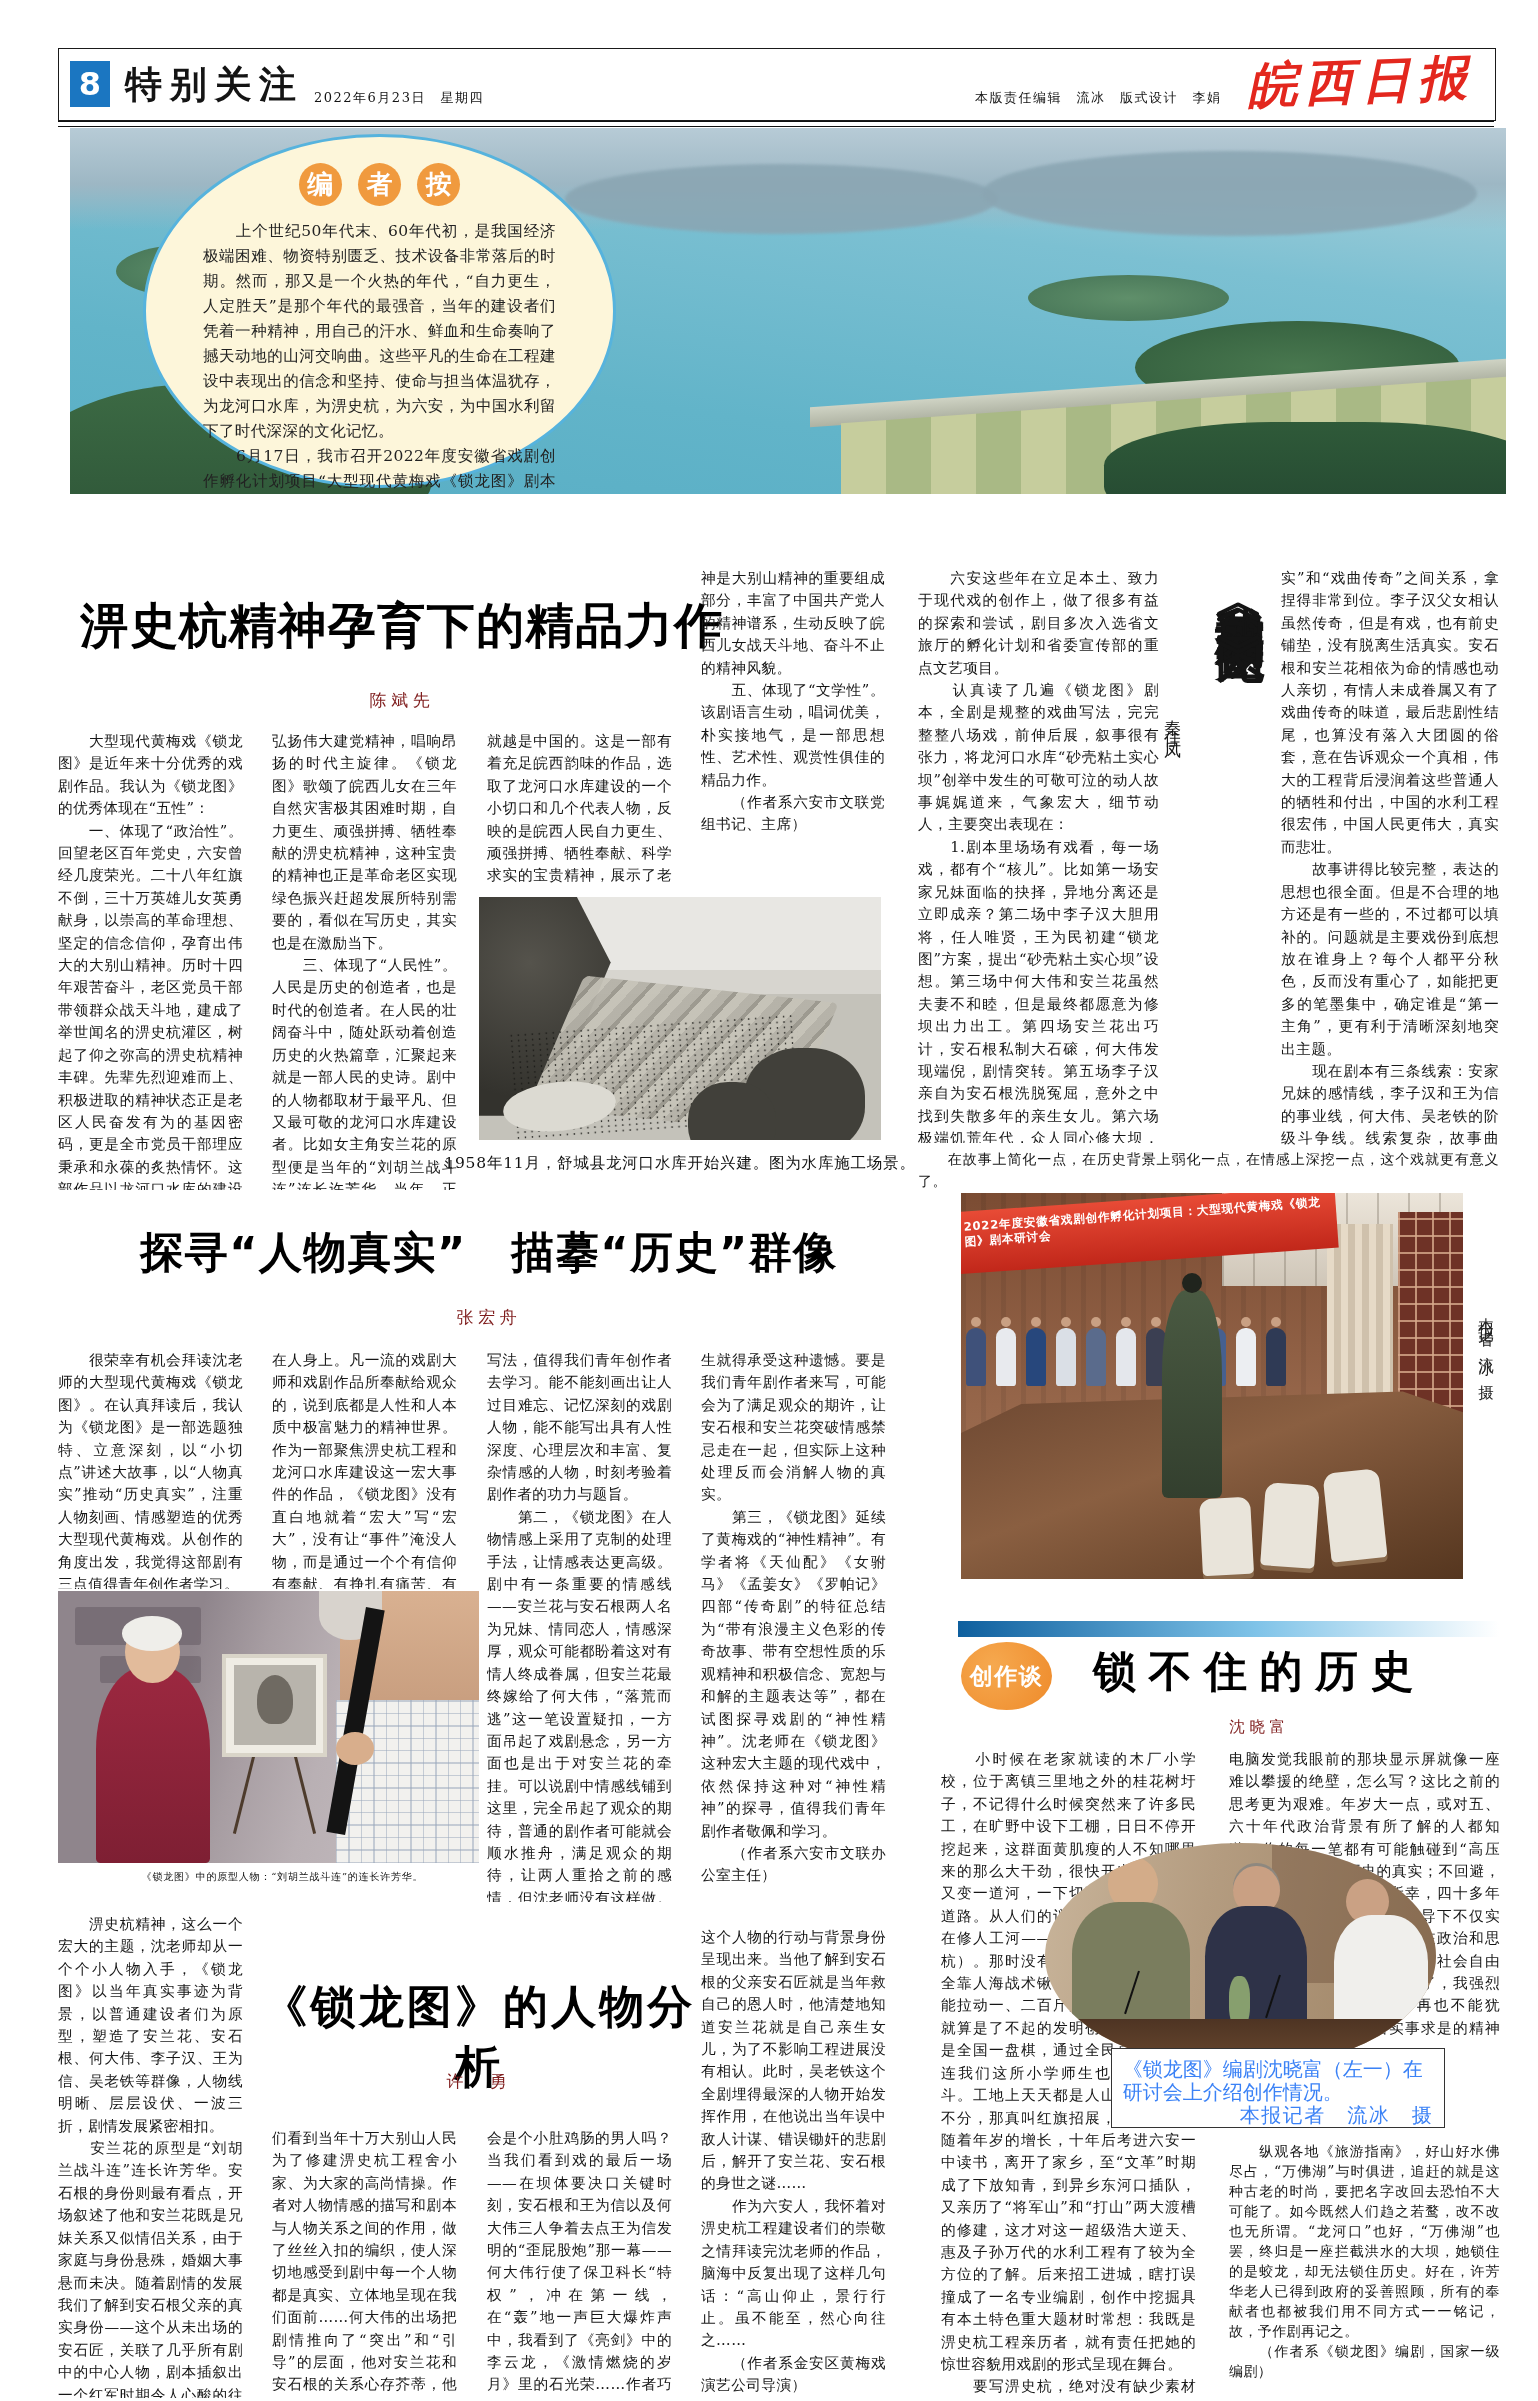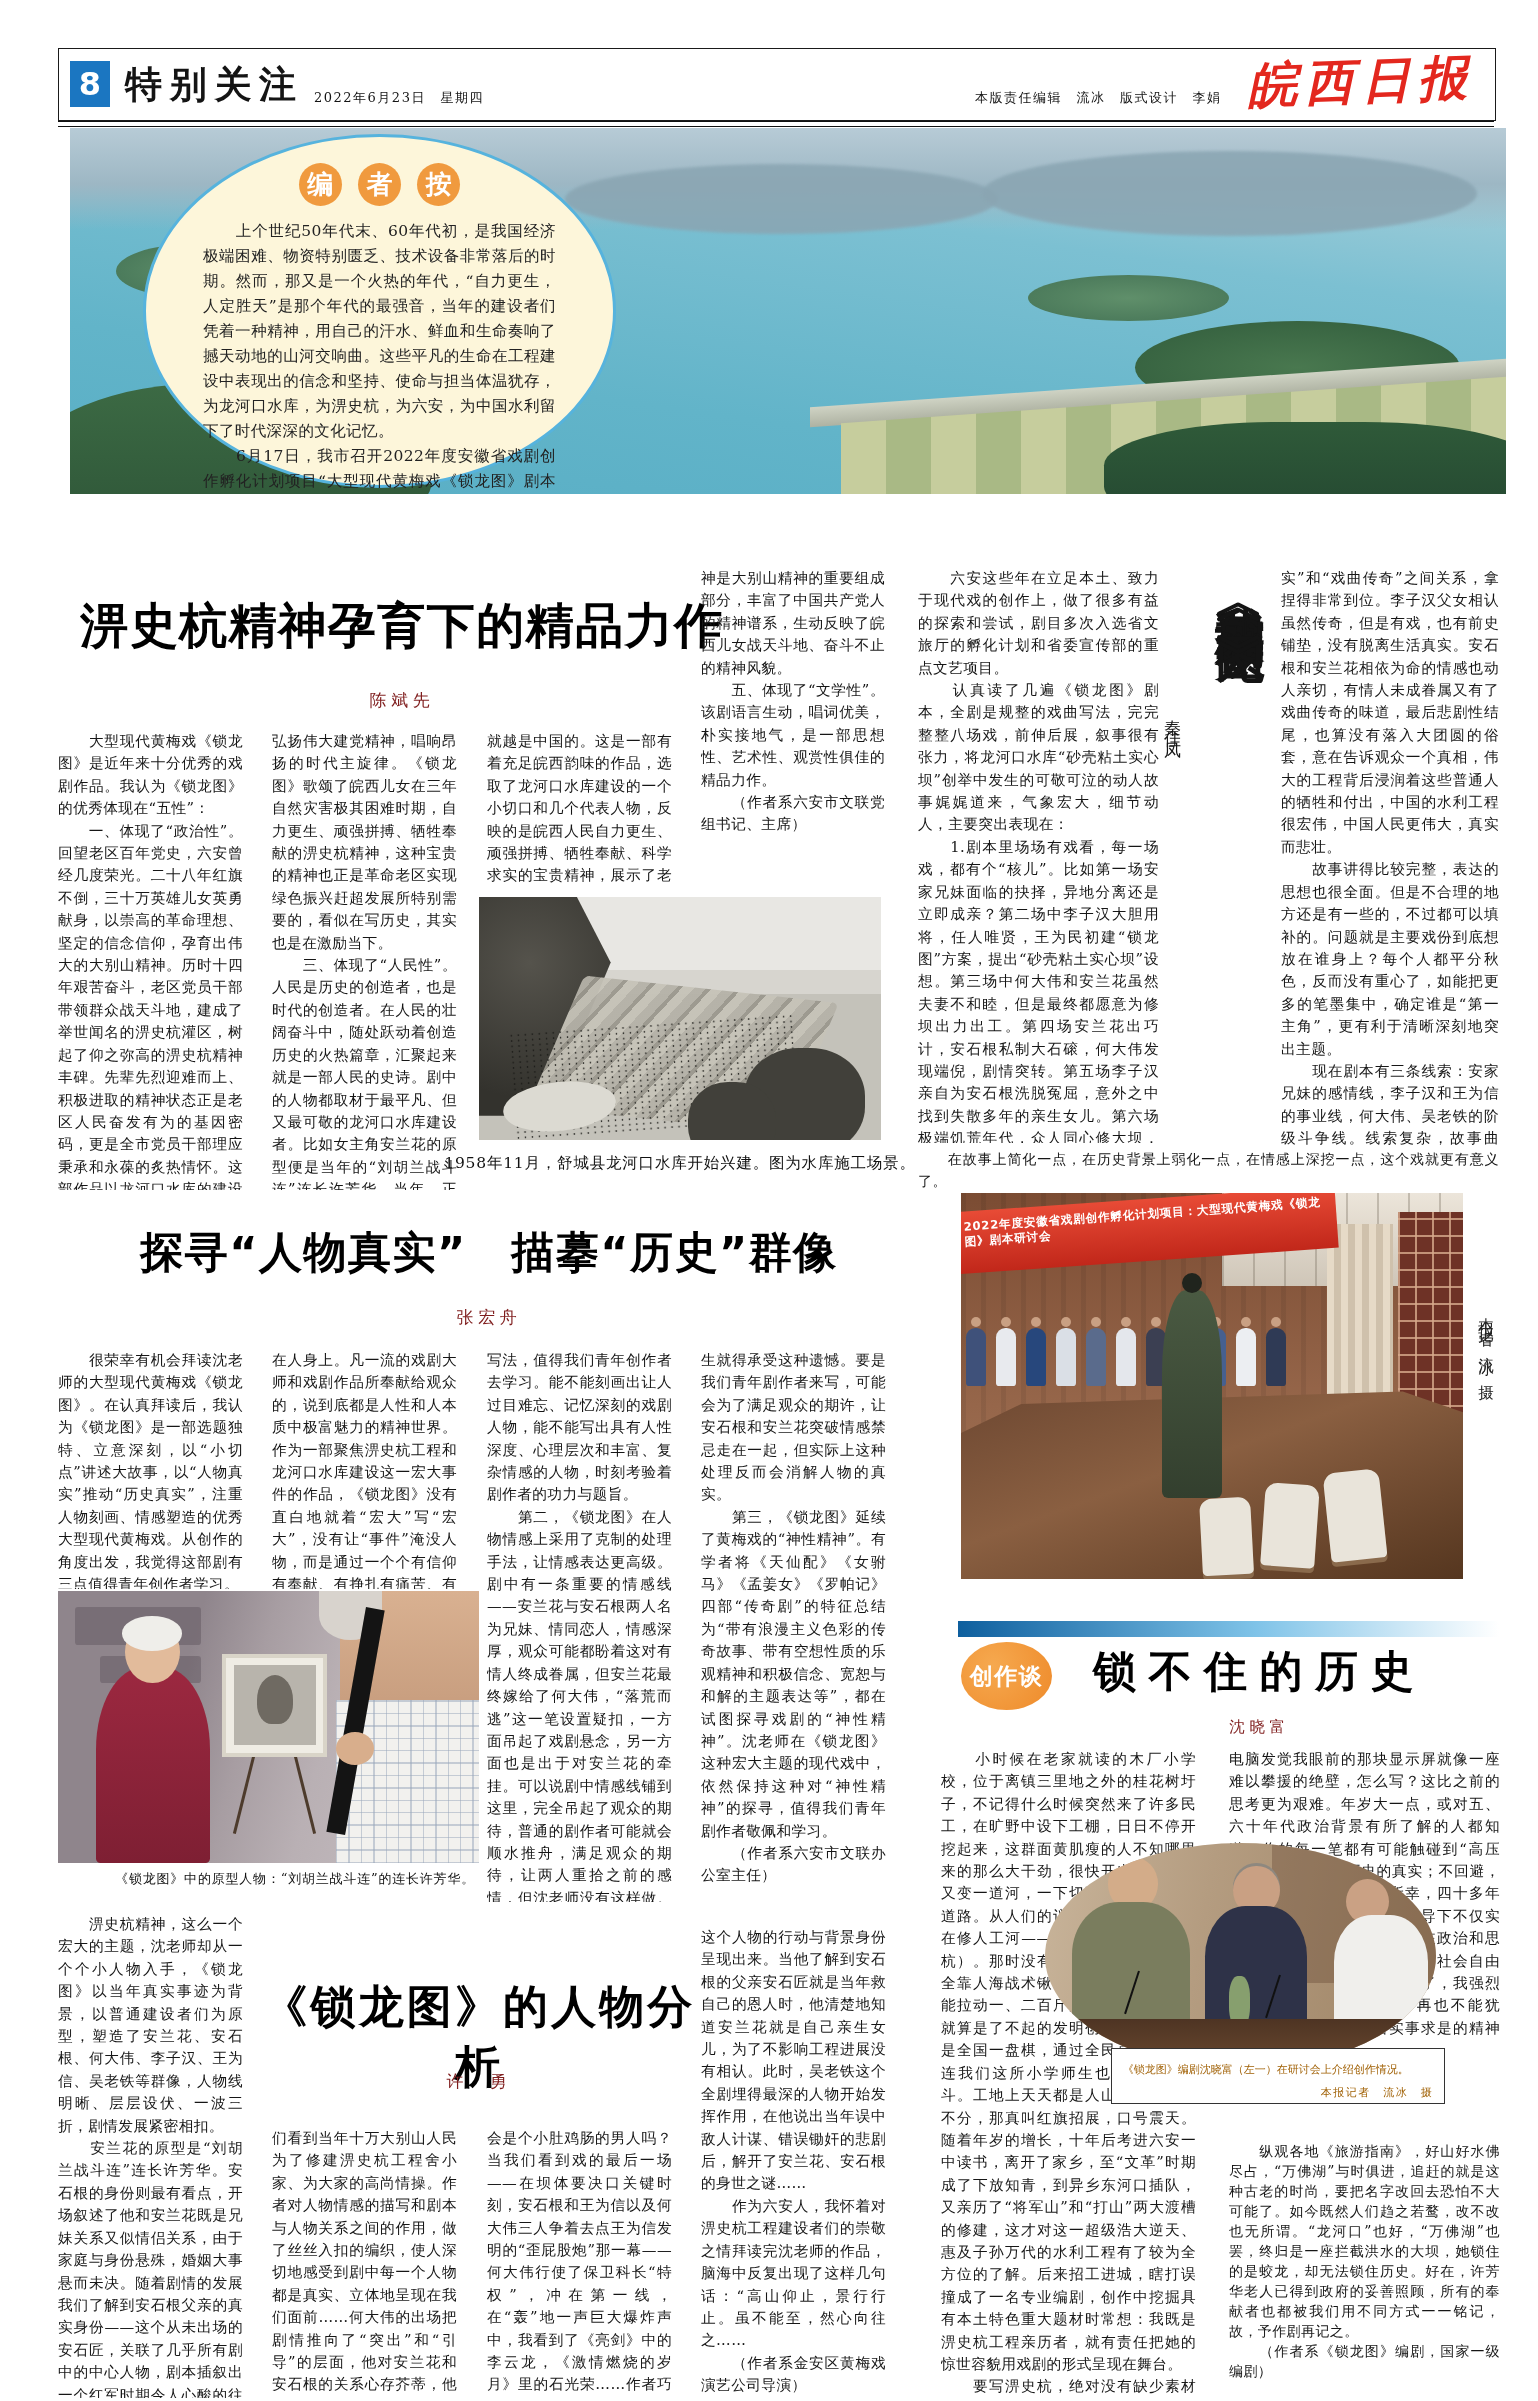--- a/index.html
+++ b/index.html
@@ -133,23 +133,23 @@
 
   
   #photo-playwright{left:1045px;top:1843px;width:391px;height:226px;border-radius:50%;overflow:hidden;
         background:linear-gradient(100deg,#c8b49a,#b49c80 40%,#9d8263);}
   .op-wall{right:0;top:0;width:42%;height:62%;background:rgba(90,60,40,.32);}
   .op-man{border-radius:40% 40% 0 0;}
   .op-head{border-radius:50%;background:#c9a083;}
   .op-table{left:0;bottom:0;width:100%;height:22%;background:linear-gradient(#4e3423,#6b4a30);}
   .op-mic{width:2.3px;height:45px;background:#111;transform:rotate(18deg);}
   .op-bottle{left:47%;bottom:18%;width:5.5%;height:23%;border-radius:40%;background:rgba(160,190,120,.78);}
-  #caption-playwright{left:1111px;top:2048px;width:334px;height:56px;background:#fff;
+  #caption-playwright{left:1111px;top:2048px;width:334px;height:80px;background:#fff;
         border:1.2px solid #333;box-sizing:border-box;padding:9.3px 10.8px 0 10.8px;
-        font-size:11px;line-height:23px;color:#a16207;}
+        font-size:20px;line-height:23px;color:#3b82f6;}
   #caption-playwright .credit-line{text-align:right;letter-spacing:1.5px;}
 </style>
 </head>
 <body>
 
 <div id="page">
 
   <div id="header-box" class="abs">
     <div id="pagenum" class="abs">8</div>
     <div id="section-name" class="abs">特别关注</div>
@@ -239,21 +239,21 @@
     <div class="abs lp-easel-leg" style="left:56%;top:32%;transform:rotate(-14deg);"></div>
     <div class="abs lp-frame">
       <div class="lp-port"></div>
     </div>
     <div class="abs lp-face2"></div>
     <div class="abs lp-hair2"></div>
     <div class="abs lp-shirt"></div>
     <div class="abs lp-framebar"></div>
     <div class="abs lp-hand"></div>
   </div>
-  <div class="caption" style="left:54px;top:1870px;width:421px;text-align:right;font-size:13px;">《锁龙图》中的原型人物：“刘胡兰战斗连”的连长许芳华。</div>
+  <div class="caption" style="left:72px;top:1870px;width:421px;text-align:center;font-size:10px;">《锁龙图》中的原型人物：“刘胡兰战斗连”的连长许芳华。</div>
 
   <div class="col" style="left:58px;top:1913px;width:185px;height:485px;">　　淠史杭精神，这么一个宏大的主题，沈老师却从一个个小人物入手，《锁龙图》以当年真实事迹为背景，以普通建设者们为原型，塑造了安兰花、安石根、何大伟、李子汉、王为信、吴老铁等群像，人物线明晰、层层设伏、一波三折，剧情发展紧密相扣。
 　　安兰花的原型是“刘胡兰战斗连”连长许芳华。安石根的身份则最有看点，开场叙述了他和安兰花既是兄妹关系又似情侣关系，由于家庭与身份悬殊，婚姻大事悬而未决。随着剧情的发展我们了解到安石根父亲的真实身份——这个从未出场的安石匠，关联了几乎所有剧中的中心人物，剧本插叙出一个红军时期令人心酸的往事。安石根之所以又回流到本地，是因为那个没法让他挑选的“问题”父亲生前嘱咐过他：一定要把兰花带大，直到妹子爸爸来领走的那一天……所以，后来才引出了“安兰花身世之谜”，于此同时，我</div>
   <div class="headline" style="left:247px;top:1977px;width:464px;font-size:45px;letter-spacing:3.1px;">《锁龙图》的人物分析</div>
   <div class="author" style="left:247px;top:2070px;width:464px;">许　勇</div>
   <div class="col" style="left:272px;top:2127px;width:185px;height:272px;">们看到当年十万大别山人民为了修建淠史杭工程舍小家、为大家的高尚情操。作者对人物情感的描写和剧本与人物关系之间的作用，做了丝丝入扣的编织，使人深切地感受到剧中每一个人物都是真实、立体地呈现在我们面前……何大伟的出场把剧情推向了“突出”和“引导”的层面，他对安兰花和安石根的关系心存芥蒂，他怕失去安兰花，还暗中派人调查安石根的行动，总想把这个“反革命”后代的安石根抓起来；如果用现代人的视角去分析他的行为倒也合情合理，两个字就可以解释——“嫉妒”，但我们一定要反观到五十年代末那个特殊时期去看待这个人物：一位伤残的抗美援朝战斗英雄，他</div>
   <div class="col" style="left:487px;top:2127px;width:185px;height:272px;">会是个小肚鸡肠的男人吗？当我们看到戏的最后一场——在坝体要决口关键时刻，安石根和王为信以及何大伟三人争着去点王为信发明的“歪屁股炮”那一幕——何大伟行使了保卫科长“特权”，冲在第一线，在“轰”地一声巨大爆炸声中，我看到了《亮剑》中的李云龙，《激情燃烧的岁月》里的石光荣……作者巧妙地把重复手法用于不同人物的描写，令人印象深刻。
 　　作者将吴老铁的身份从一开始就藏了起来，我们只知道这个人物与安石匠相熟，他既是老红军时期的指挥，又是贯穿全剧的线索，每次出场都会推动</div>
   <div class="col" style="left:701px;top:1926px;width:185px;height:473px;">这个人物的行动与背景身份呈现出来。当他了解到安石根的父亲安石匠就是当年救自己的恩人时，他清楚地知道安兰花就是自己亲生女儿，为了不影响工程进展没有相认。此时，吴老铁这个全剧埋得最深的人物开始发挥作用，在他说出当年误中敌人计谋、错误锄奸的悲剧后，解开了安兰花、安石根的身世之谜……
 　　作为六安人，我怀着对淠史杭工程建设者们的崇敬之情拜读完沈老师的作品，脑海中反复出现了这样几句话：“高山仰止，景行行止。虽不能至，然心向往之……

